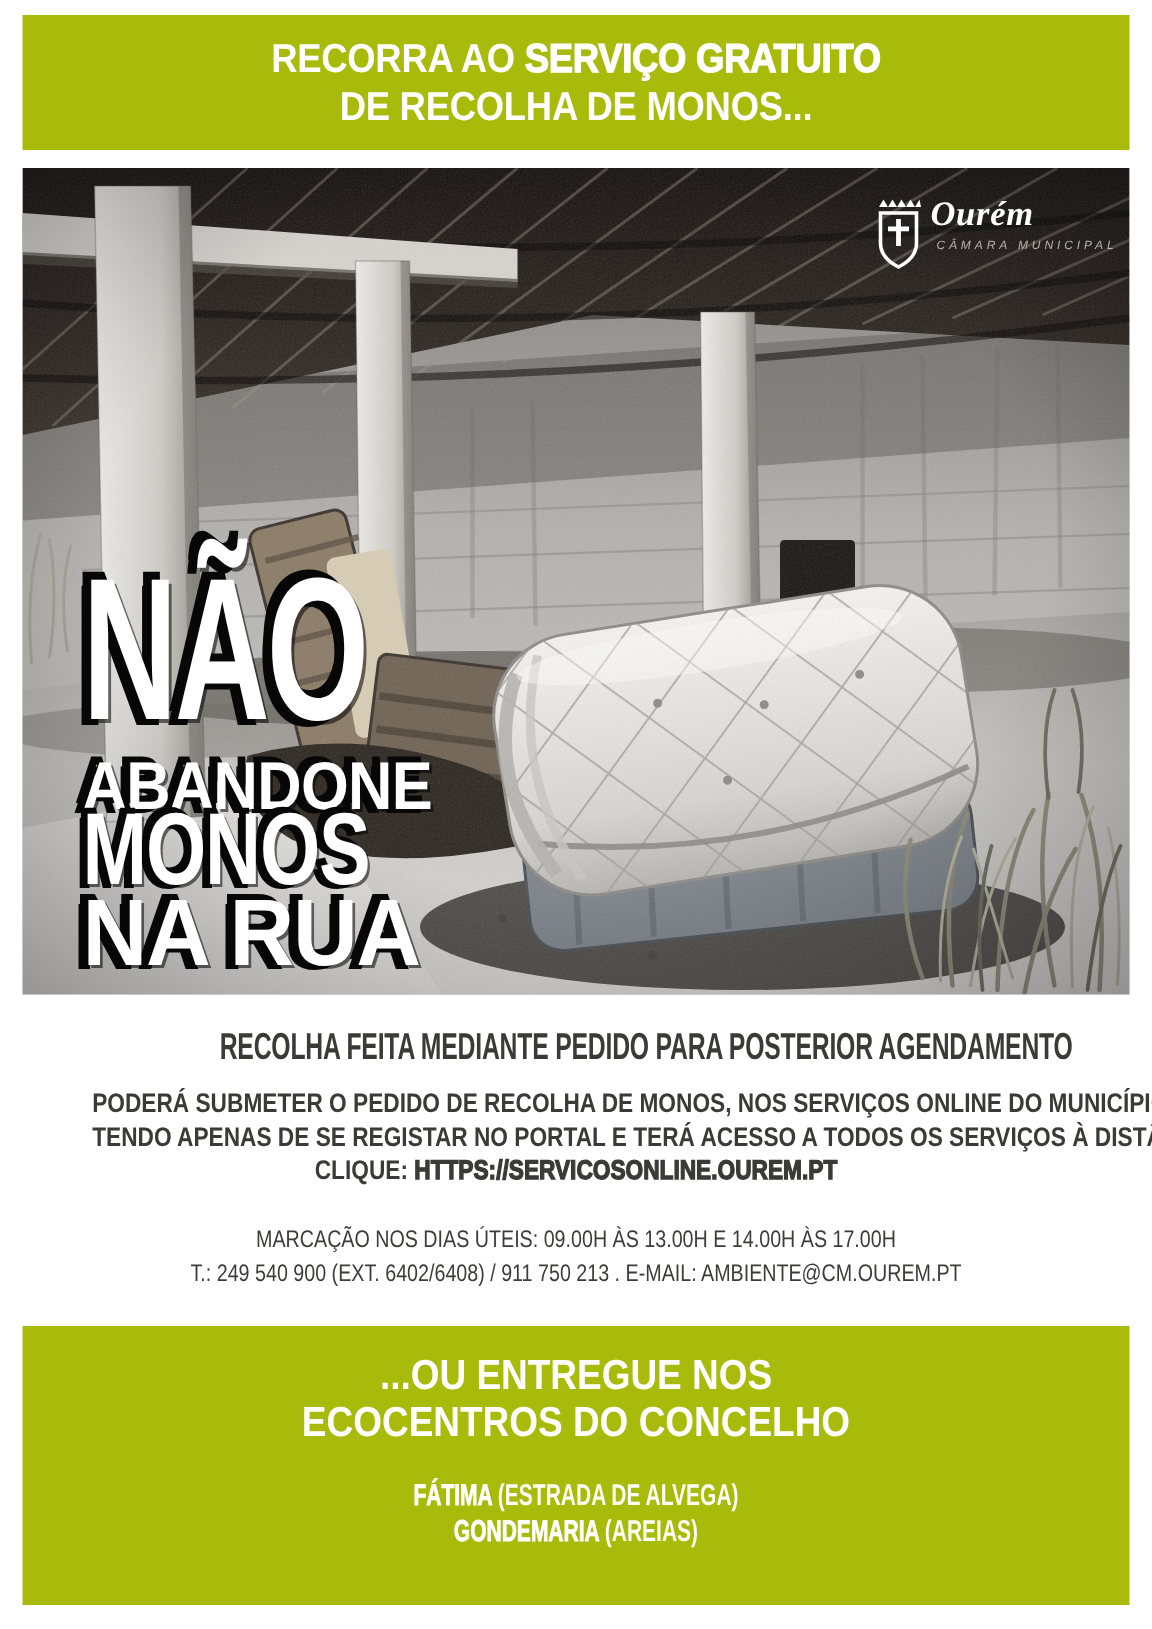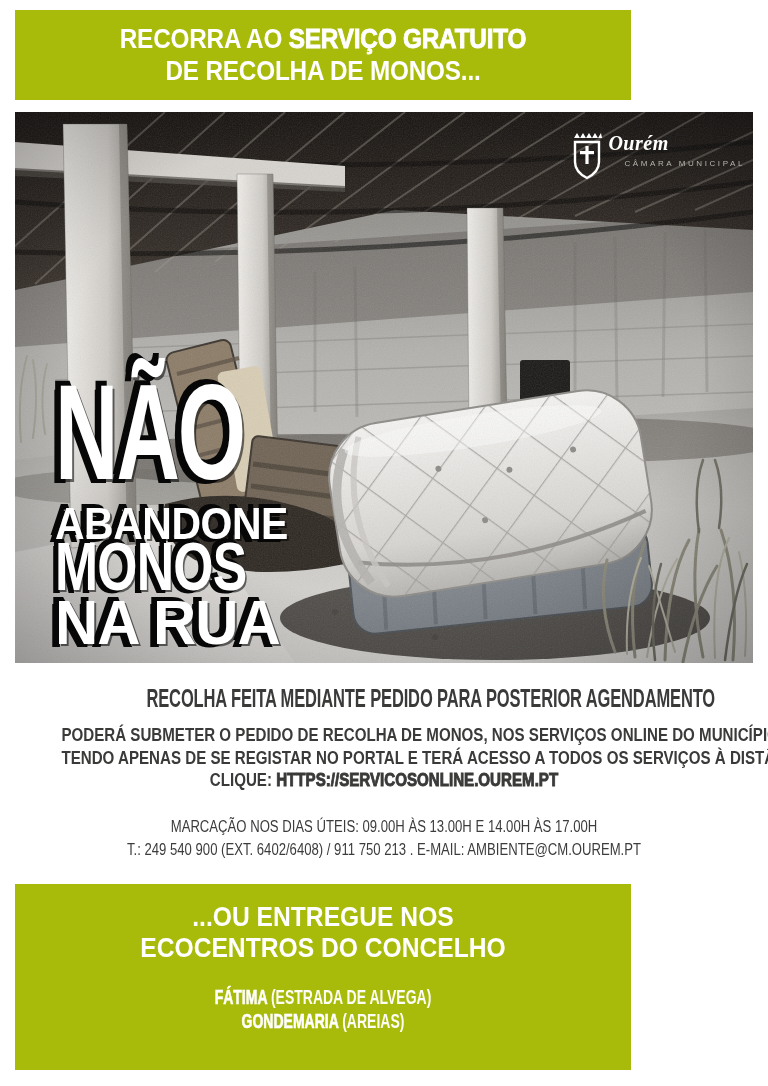--- a/index.html
+++ b/index.html
@@ -1,19 +1,19 @@
 <!DOCTYPE html>
 <html><head>
 <meta charset="utf-8">
 <style>
   html,body{margin:0;padding:0;background:#ffffff;}
   .page{position:relative;width:768px;height:1086px;background:#ffffff;overflow:hidden;
         font-family:"Liberation Sans",sans-serif;}
   
-  .banner{position:absolute;left:15px;width:616px;background:#a9bb0a;color:#ffffff;text-align:center;}
+  .banner{position:absolute;left:15px;width:738px;background:#a9bb0a;color:#ffffff;text-align:center;}
   .banner-top{top:10px;height:90px;}
   .banner-bottom{top:884px;height:186px;text-align:center;}
   .cond{display:block;width:100%;font-weight:bold;white-space:nowrap;}
   .sx90{transform:scaleX(0.90);transform-origin:50% 50%;}
   .sx88{transform:scaleX(0.88);transform-origin:50% 50%;}
   .sx84{transform:scaleX(0.84);transform-origin:50% 50%;}
   .sx82{transform:scaleX(0.82);transform-origin:50% 50%;}
   .sx70{transform:scaleX(0.70);transform-origin:50% 50%;}
   .sx66{transform:scaleX(0.66);transform-origin:50% 50%;}
   .banner-top .l1{margin-top:13px;font-size:27px;line-height:33px;letter-spacing:-0.2px;}
@@ -28,22 +28,22 @@
   .h1{top:253px;font-size:135px;letter-spacing:-3px;transform:scaleX(0.65);
       text-shadow:-9px -5px 0 #070707,-10px 4px 0 #070707,3px 3px 0 rgba(0,0,0,0.55) !important;}
   .h2{top:389px;font-size:45px;letter-spacing:-0.5px;transform:scaleX(0.91);}
   .h3{top:420px;font-size:68px;letter-spacing:-1px;transform:scaleX(0.76);}
   .h4{top:479px;font-size:63px;letter-spacing:-1px;transform:scaleX(0.95);}
   
   .logo{position:absolute;right:8px;top:16px;display:flex;align-items:flex-start;color:#ffffff;}
   .logo-crest{margin-top:4px;}
   .logo-text{margin-left:6px;}
   .logo-name{font-family:"Liberation Serif",serif;font-style:italic;font-weight:bold;
-             font-size:20px;line-height:30px;letter-spacing:0.5px;}
-  .logo-sub{font-size:8px;letter-spacing:2.6px;color:rgba(190,188,180,0.95);margin-top:1px;margin-left:16px;}
+             font-size:23px;line-height:30px;letter-spacing:0.5px;}
+  .logo-sub{font-size:8px;letter-spacing:2.6px;color:rgba(190,188,180,0.95);margin-top:1px;margin-left:4px;font-style:italic;}
   
   .info{position:absolute;left:0;top:0;width:768px;color:#3a3a39;text-align:center;}
   .info-head{position:absolute;top:684px;font-size:25px;letter-spacing:-0.2px;}
   .info-para{position:absolute;top:724px;width:768px;font-weight:bold;font-size:18px;line-height:22.5px;}
   .info-para .cond{font-size:18px;}
   .contact{position:absolute;top:815px;width:768px;color:#3c3c3b;font-weight:normal;
            font-size:16px;line-height:23px;}
   .contact .cond{font-weight:normal;}
   
   .banner-bottom .b1{margin-top:17px;font-size:28px;line-height:31px;}

